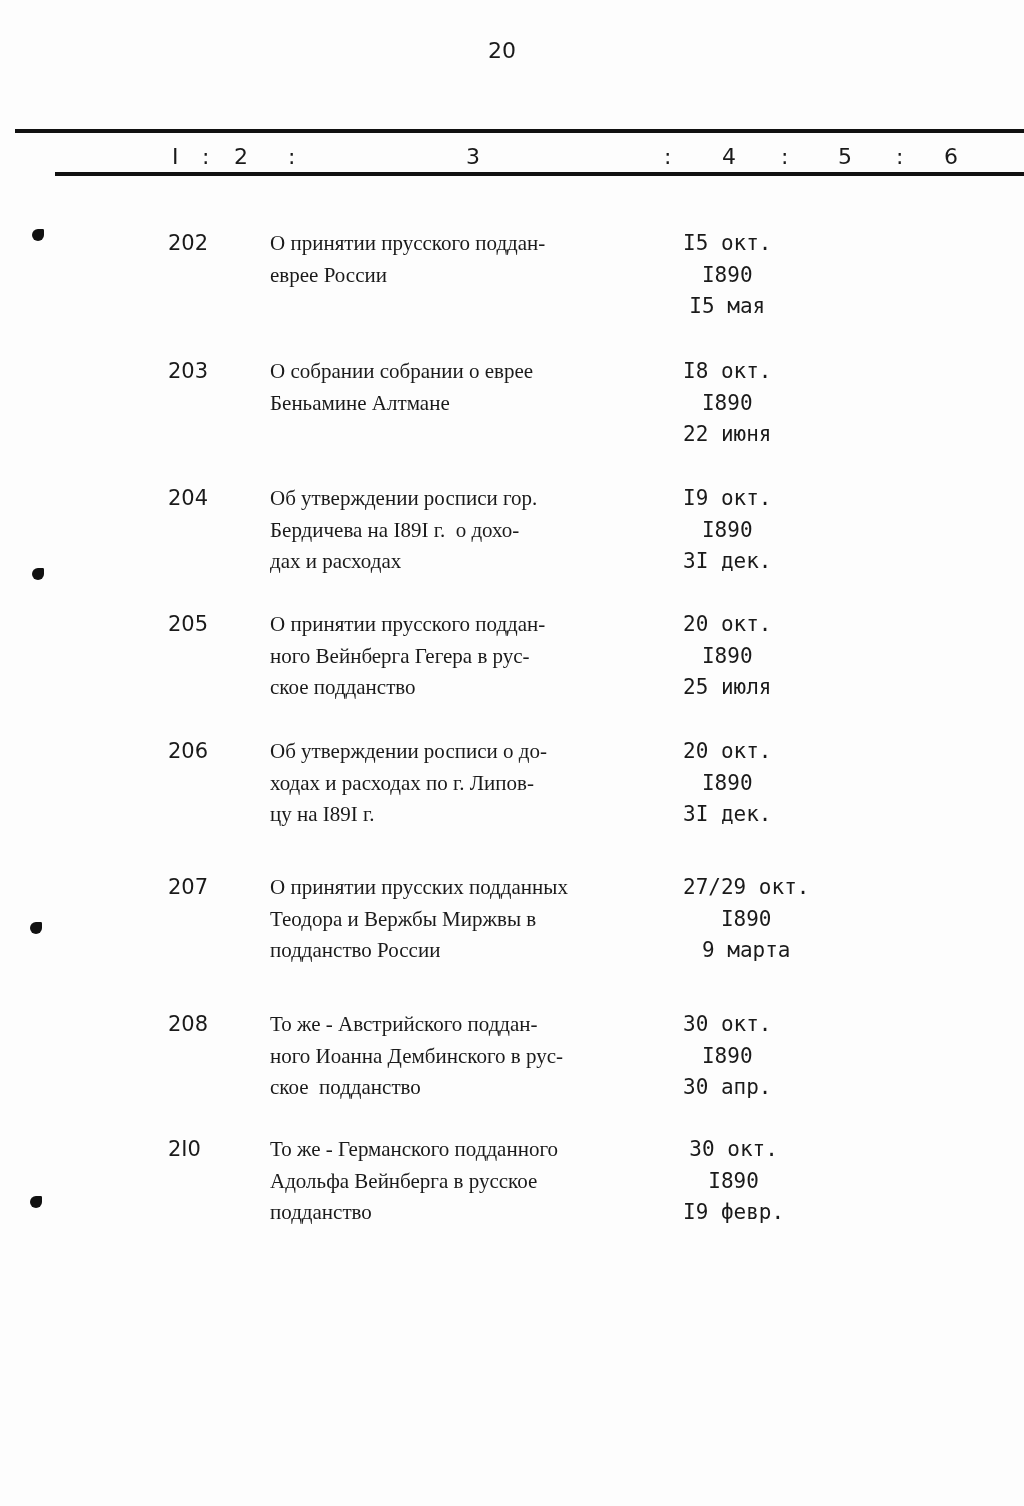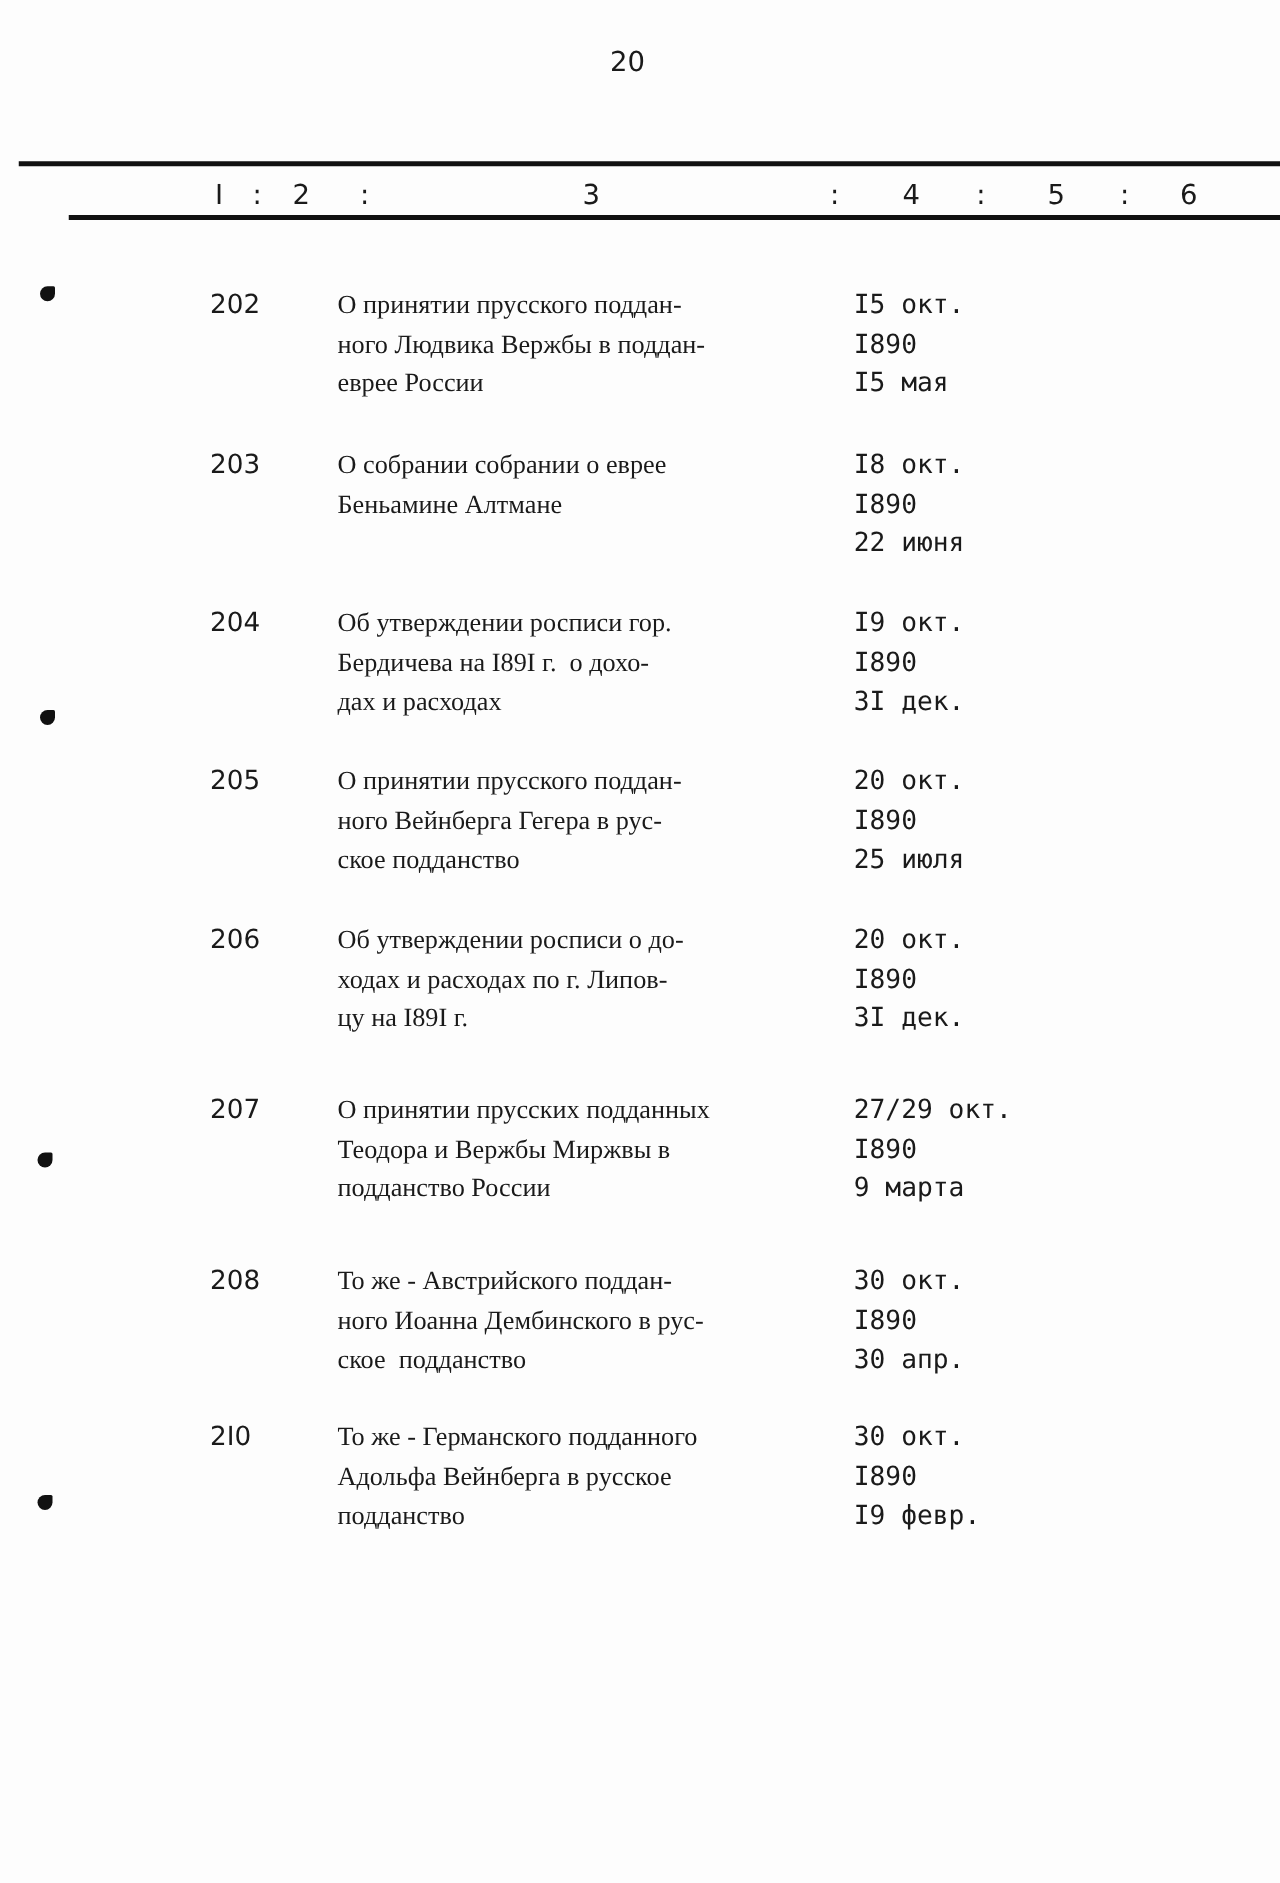--- a/index.html
+++ b/index.html
@@ -6,21 +6,21 @@
   body { width:1024px; height:1506px; background:#fdfdfd; position:relative; overflow:hidden;
          font-family:"DejaVu Sans Mono", "Liberation Mono", monospace; color:#1a1a1a; }
   .page-num { position:absolute; top:38px; left:488px; font-size:22px; font-family:"DejaVu Sans", sans-serif; }
   .rule { position:absolute; background:#111; }
   .rule-top { top:129px; left:15px; width:1009px; height:4px; }
   .rule-bot { top:172px; left:55px; width:969px; height:4px; }
   .hdr { position:absolute; top:144px; font-size:22px; font-family:"DejaVu Sans", sans-serif; }
   .row { position:absolute; left:0; width:1024px; font-size:21px; line-height:31.5px; }
   .num { position:absolute; left:168px; font-family:"DejaVu Sans", sans-serif; font-size:21px; }
   .desc { position:absolute; left:270px; white-space:pre;font-family:Liberation Serif, serif; }
-  .dates { position:absolute; left:683px; white-space:pre; }
+  .dates { position:absolute; left:683px; white-space:pre;text-align:center; }
   .mark { position:absolute; width:12px; height:12px; background:#111; border-radius:50% 10% 50% 50%; }
 </style>
 </head>
 <body>
 
 <div class="page-num">20</div>
 
 <div class="rule rule-top"></div>
 <div>
   <span class="hdr" style="left:172px">I</span>
@@ -32,21 +32,21 @@
   <span class="hdr" style="left:722px">4</span>
   <span class="hdr" style="left:781px">:</span>
   <span class="hdr" style="left:838px">5</span>
   <span class="hdr" style="left:896px">:</span>
   <span class="hdr" style="left:944px">6</span>
 </div>
 <div class="rule rule-bot"></div>
 
 <div class="row" style="top:228px">
   <span class="num">202</span>
-  <div class="desc"><div>О принятии прусского поддан-</div><div>ного Людвика Вержбы в поддан-</div><div>еврее России</div></div>
+  <div class="desc"><div>О принятии прусского поддан-</div><div>еврее России</div></div>
   <div class="dates"><div>I5 окт.</div><div>I890</div><div>I5 мая</div></div>
 </div>
 
 <div class="row" style="top:356px">
   <span class="num">203</span>
   <div class="desc"><div>О собрании собрании о еврее</div><div>Беньамине Алтмане</div><div></div></div>
   <div class="dates"><div>I8 окт.</div><div>I890</div><div>22 июня</div></div>
 </div>
 
 <div class="row" style="top:483px">

